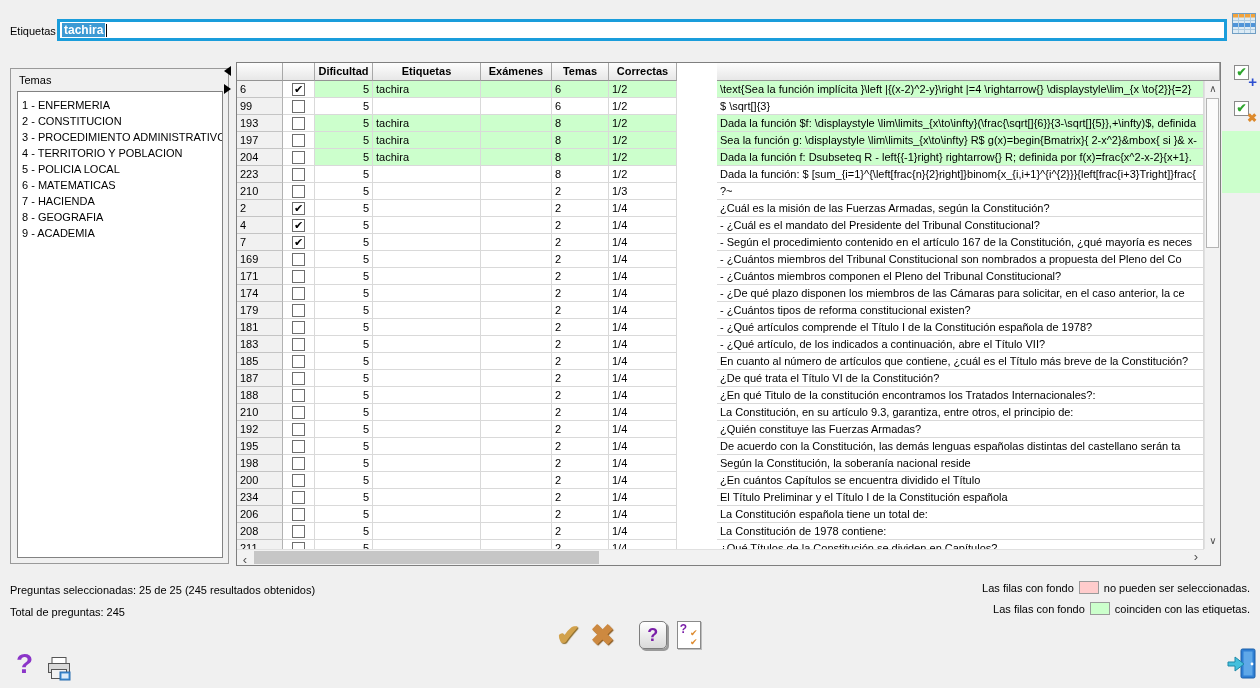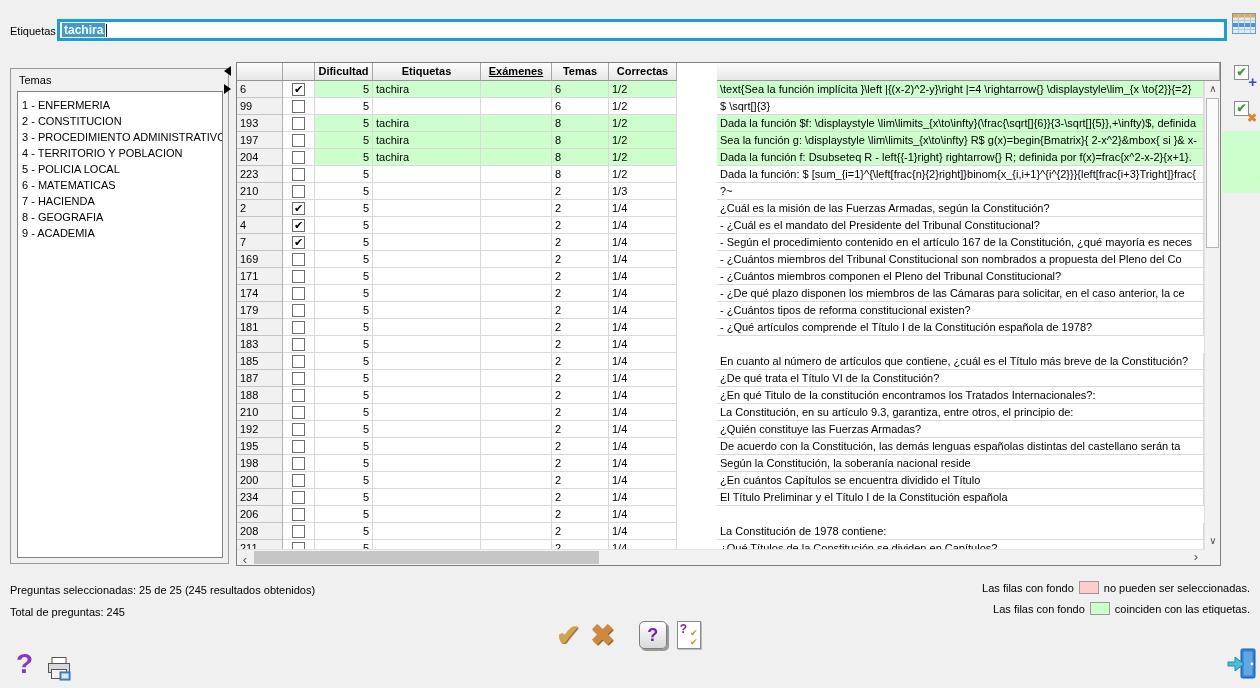--- a/index.html
+++ b/index.html
@@ -30,21 +30,21 @@
   
   .grid { left:236px; top:62px; width:985px; height:504px; border:1px solid #7f7f7f; background:#fff; overflow:hidden; }
   .ghead { display:flex; height:18px; }
   .th { background:linear-gradient(#fdfdfd,#e7e7e7); border-right:1px solid #a8a8a8; border-bottom:1px solid #949494;
         font-weight:bold; font-size:11px; line-height:17px; text-align:center; overflow:hidden; cursor:default; }
   .gbody { position:absolute; left:0; top:18px; right:16px; bottom:16px; overflow:hidden; }
   .tr { display:flex; height:17px; }
   .td { border-right:1px solid #d9d9d9; border-bottom:1px solid #d9d9d9; background:#fff;
         font-size:11px; line-height:15px; padding:1px 3px 0 3px; white-space:nowrap; overflow:hidden; }
   .c-id  { width:46px; } .c-chk { width:32px; } .c-dif { width:58px; } .c-eti { width:108px; }
-  .c-exa { width:71px;text-decoration:underline; } .c-tem { width:57px; } .c-cor { width:68px; } .c-txt { flex:1;margin-left:40px; }
+  .c-exa { width:71px; } .c-tem { width:57px; } .c-cor { width:68px; } .c-txt { flex:1;margin-left:40px; }
   .td.c-id { background:#f1f1f1; border-right:1px solid #b2b2b2; border-bottom:1px solid #c4c4c4; }
   .td.c-chk { display:flex; align-items:center; justify-content:center; padding:0; }
   .td.c-dif { text-align:right; }
   .tr.green .td.c-dif, .tr.green .td.c-eti, .tr.green .td.c-exa,
   .tr.green .td.c-tem, .tr.green .td.c-cor, .tr.green .td.c-txt { background:#ccffcc; }
   .cb { width:13px; height:13px; border:1px solid #6e6e6e; background:#fff; font-size:11px;
         line-height:11px; text-align:center; color:#000; cursor:pointer; }
 
   
   .vscroll { position:absolute; top:18px; right:0; bottom:16px; width:16px; background:#f2f2f2; border-left:1px solid #e0e0e0; }
@@ -329,20 +329,21 @@
       <div class="tr">
         <div class="td c-id">183</div>
         <div class="td c-chk">
           <span class="cb"></span>
         </div>
         <div class="td c-dif">5</div>
         <div class="td c-eti"></div>
         <div class="td c-exa"></div>
         <div class="td c-tem">2</div>
         <div class="td c-cor">1/4</div>
+        <div class="td c-txt">- ¿Qué artículo, de los indicados a continuación, abre el Título VII?</div>
       </div>
       <div class="tr">
         <div class="td c-id">185</div>
         <div class="td c-chk">
           <span class="cb"></span>
         </div>
         <div class="td c-dif">5</div>
         <div class="td c-eti"></div>
         <div class="td c-exa"></div>
         <div class="td c-tem">2</div>
@@ -448,20 +449,21 @@
       <div class="tr">
         <div class="td c-id">206</div>
         <div class="td c-chk">
           <span class="cb"></span>
         </div>
         <div class="td c-dif">5</div>
         <div class="td c-eti"></div>
         <div class="td c-exa"></div>
         <div class="td c-tem">2</div>
         <div class="td c-cor">1/4</div>
+        <div class="td c-txt">La Constitución española tiene un total de:</div>
       </div>
       <div class="tr">
         <div class="td c-id">208</div>
         <div class="td c-chk">
           <span class="cb"></span>
         </div>
         <div class="td c-dif">5</div>
         <div class="td c-eti"></div>
         <div class="td c-exa"></div>
         <div class="td c-tem">2</div>

